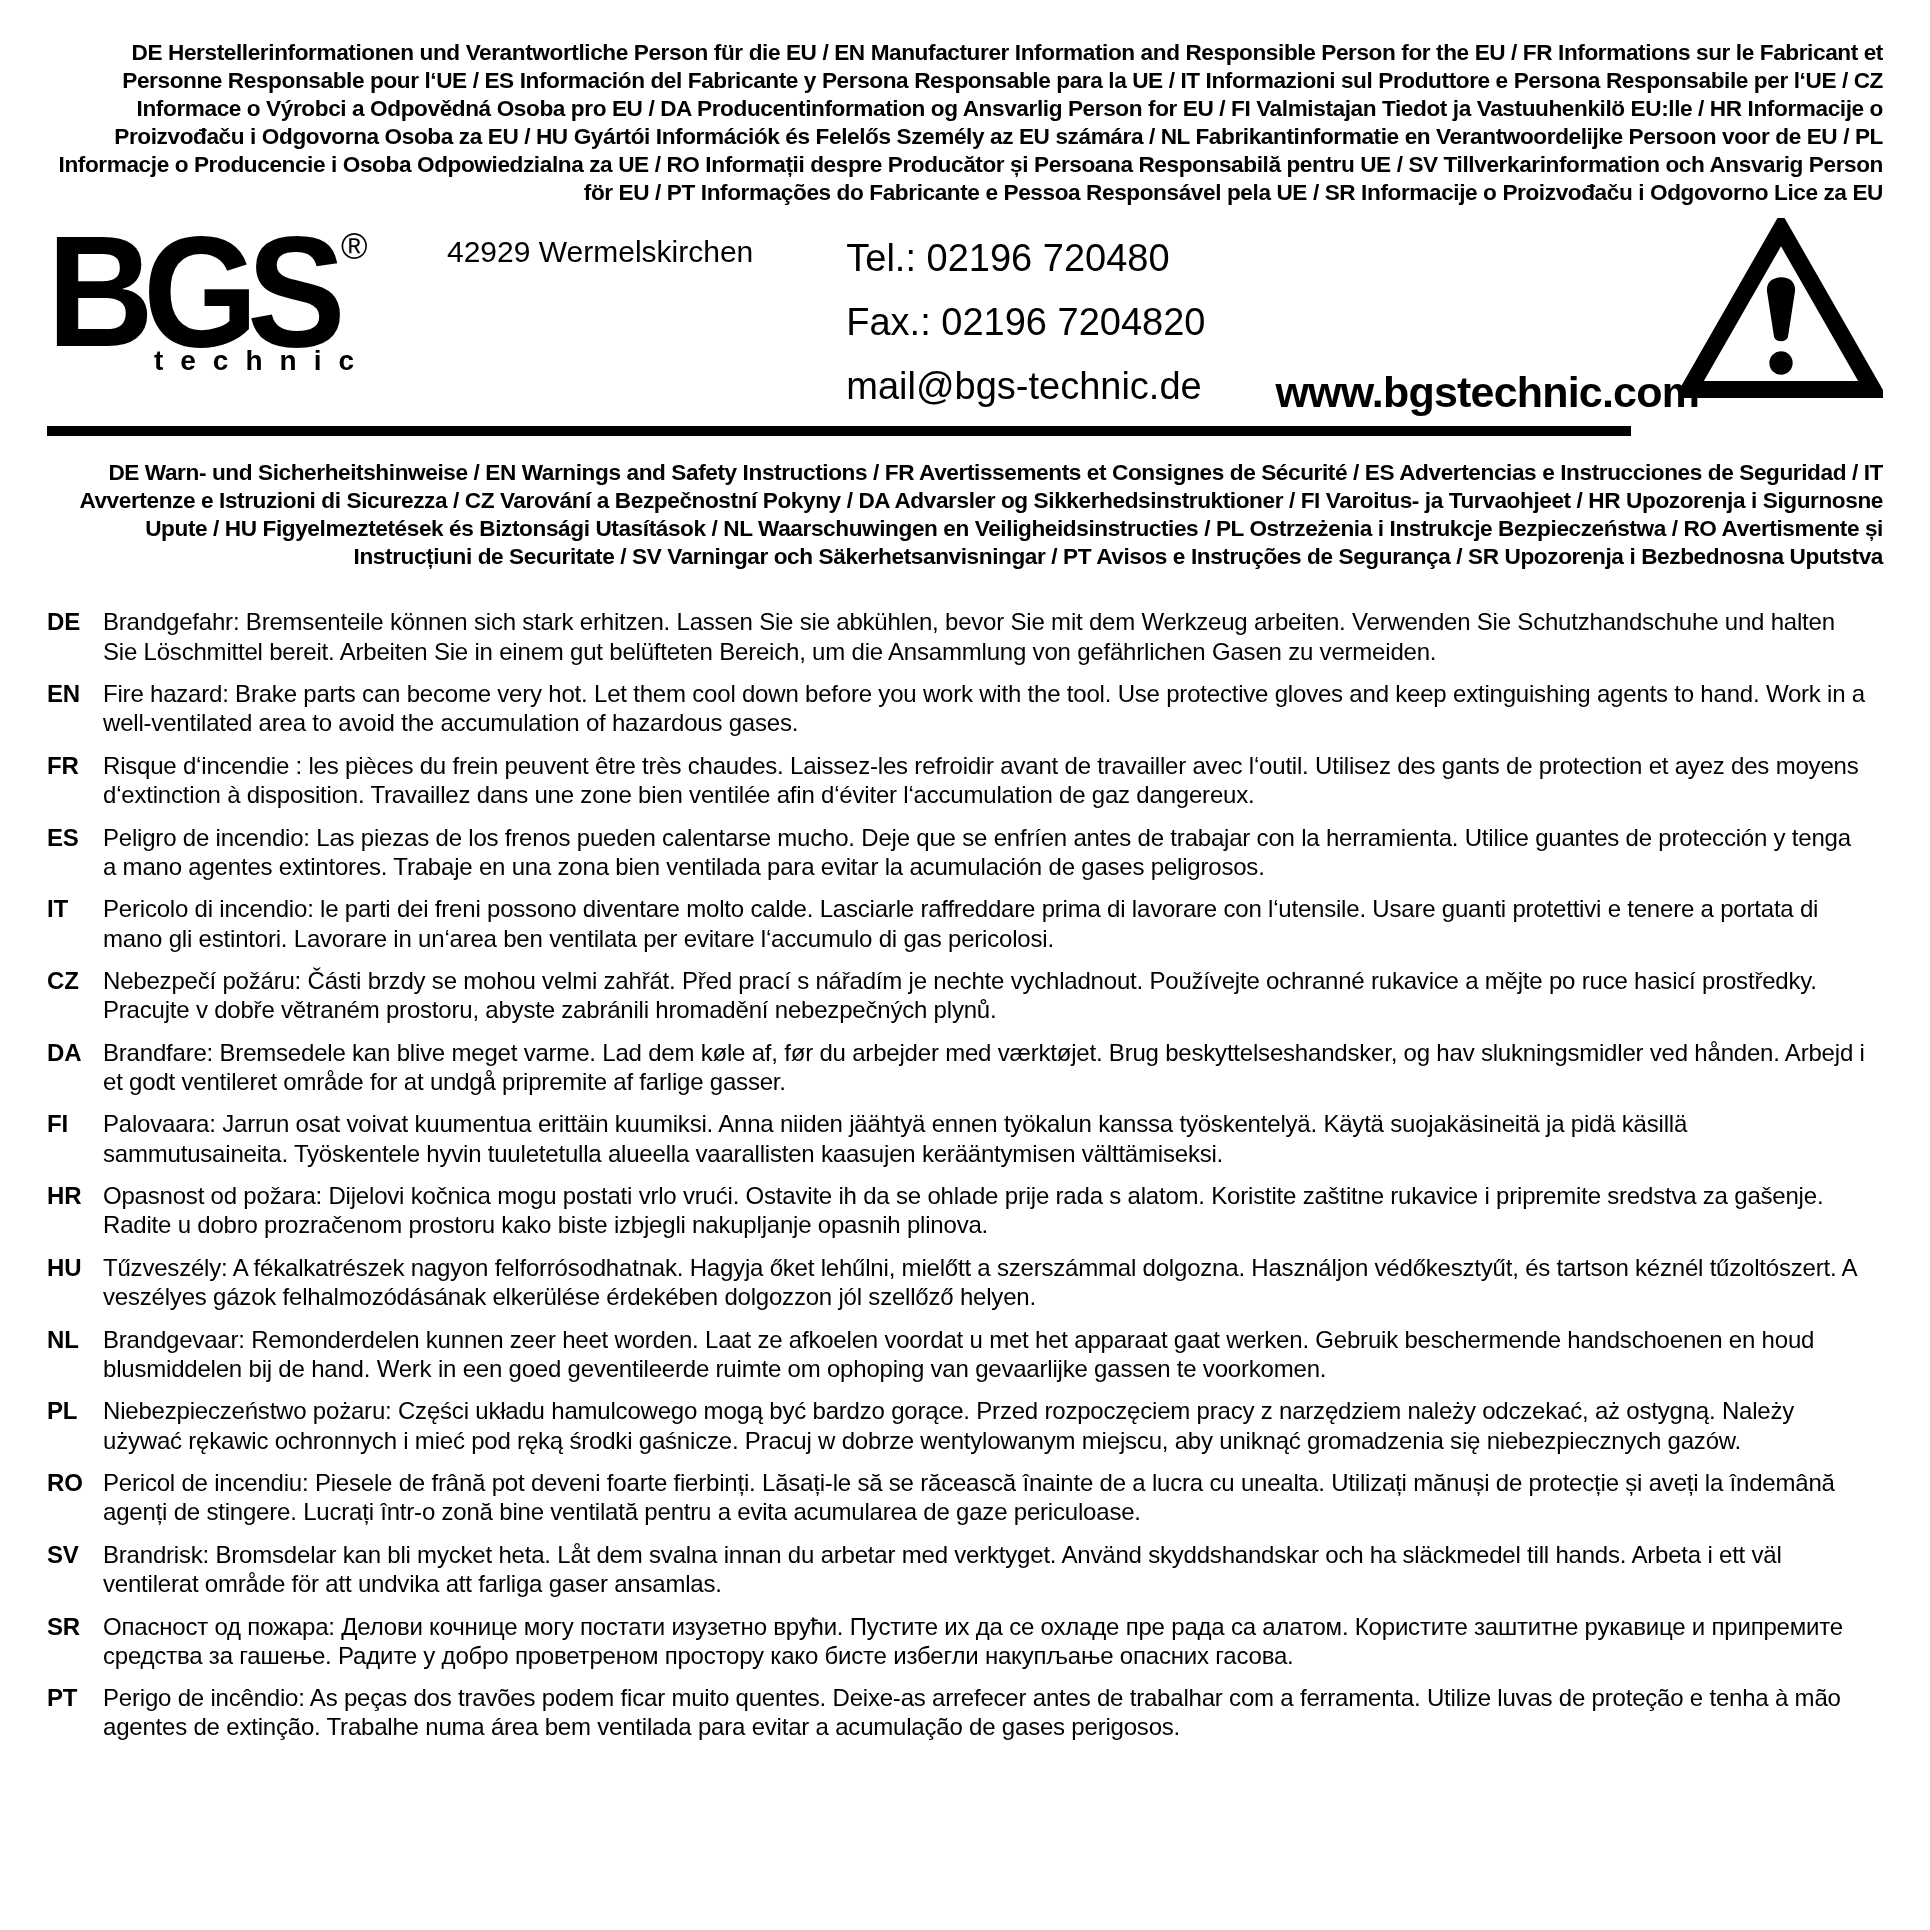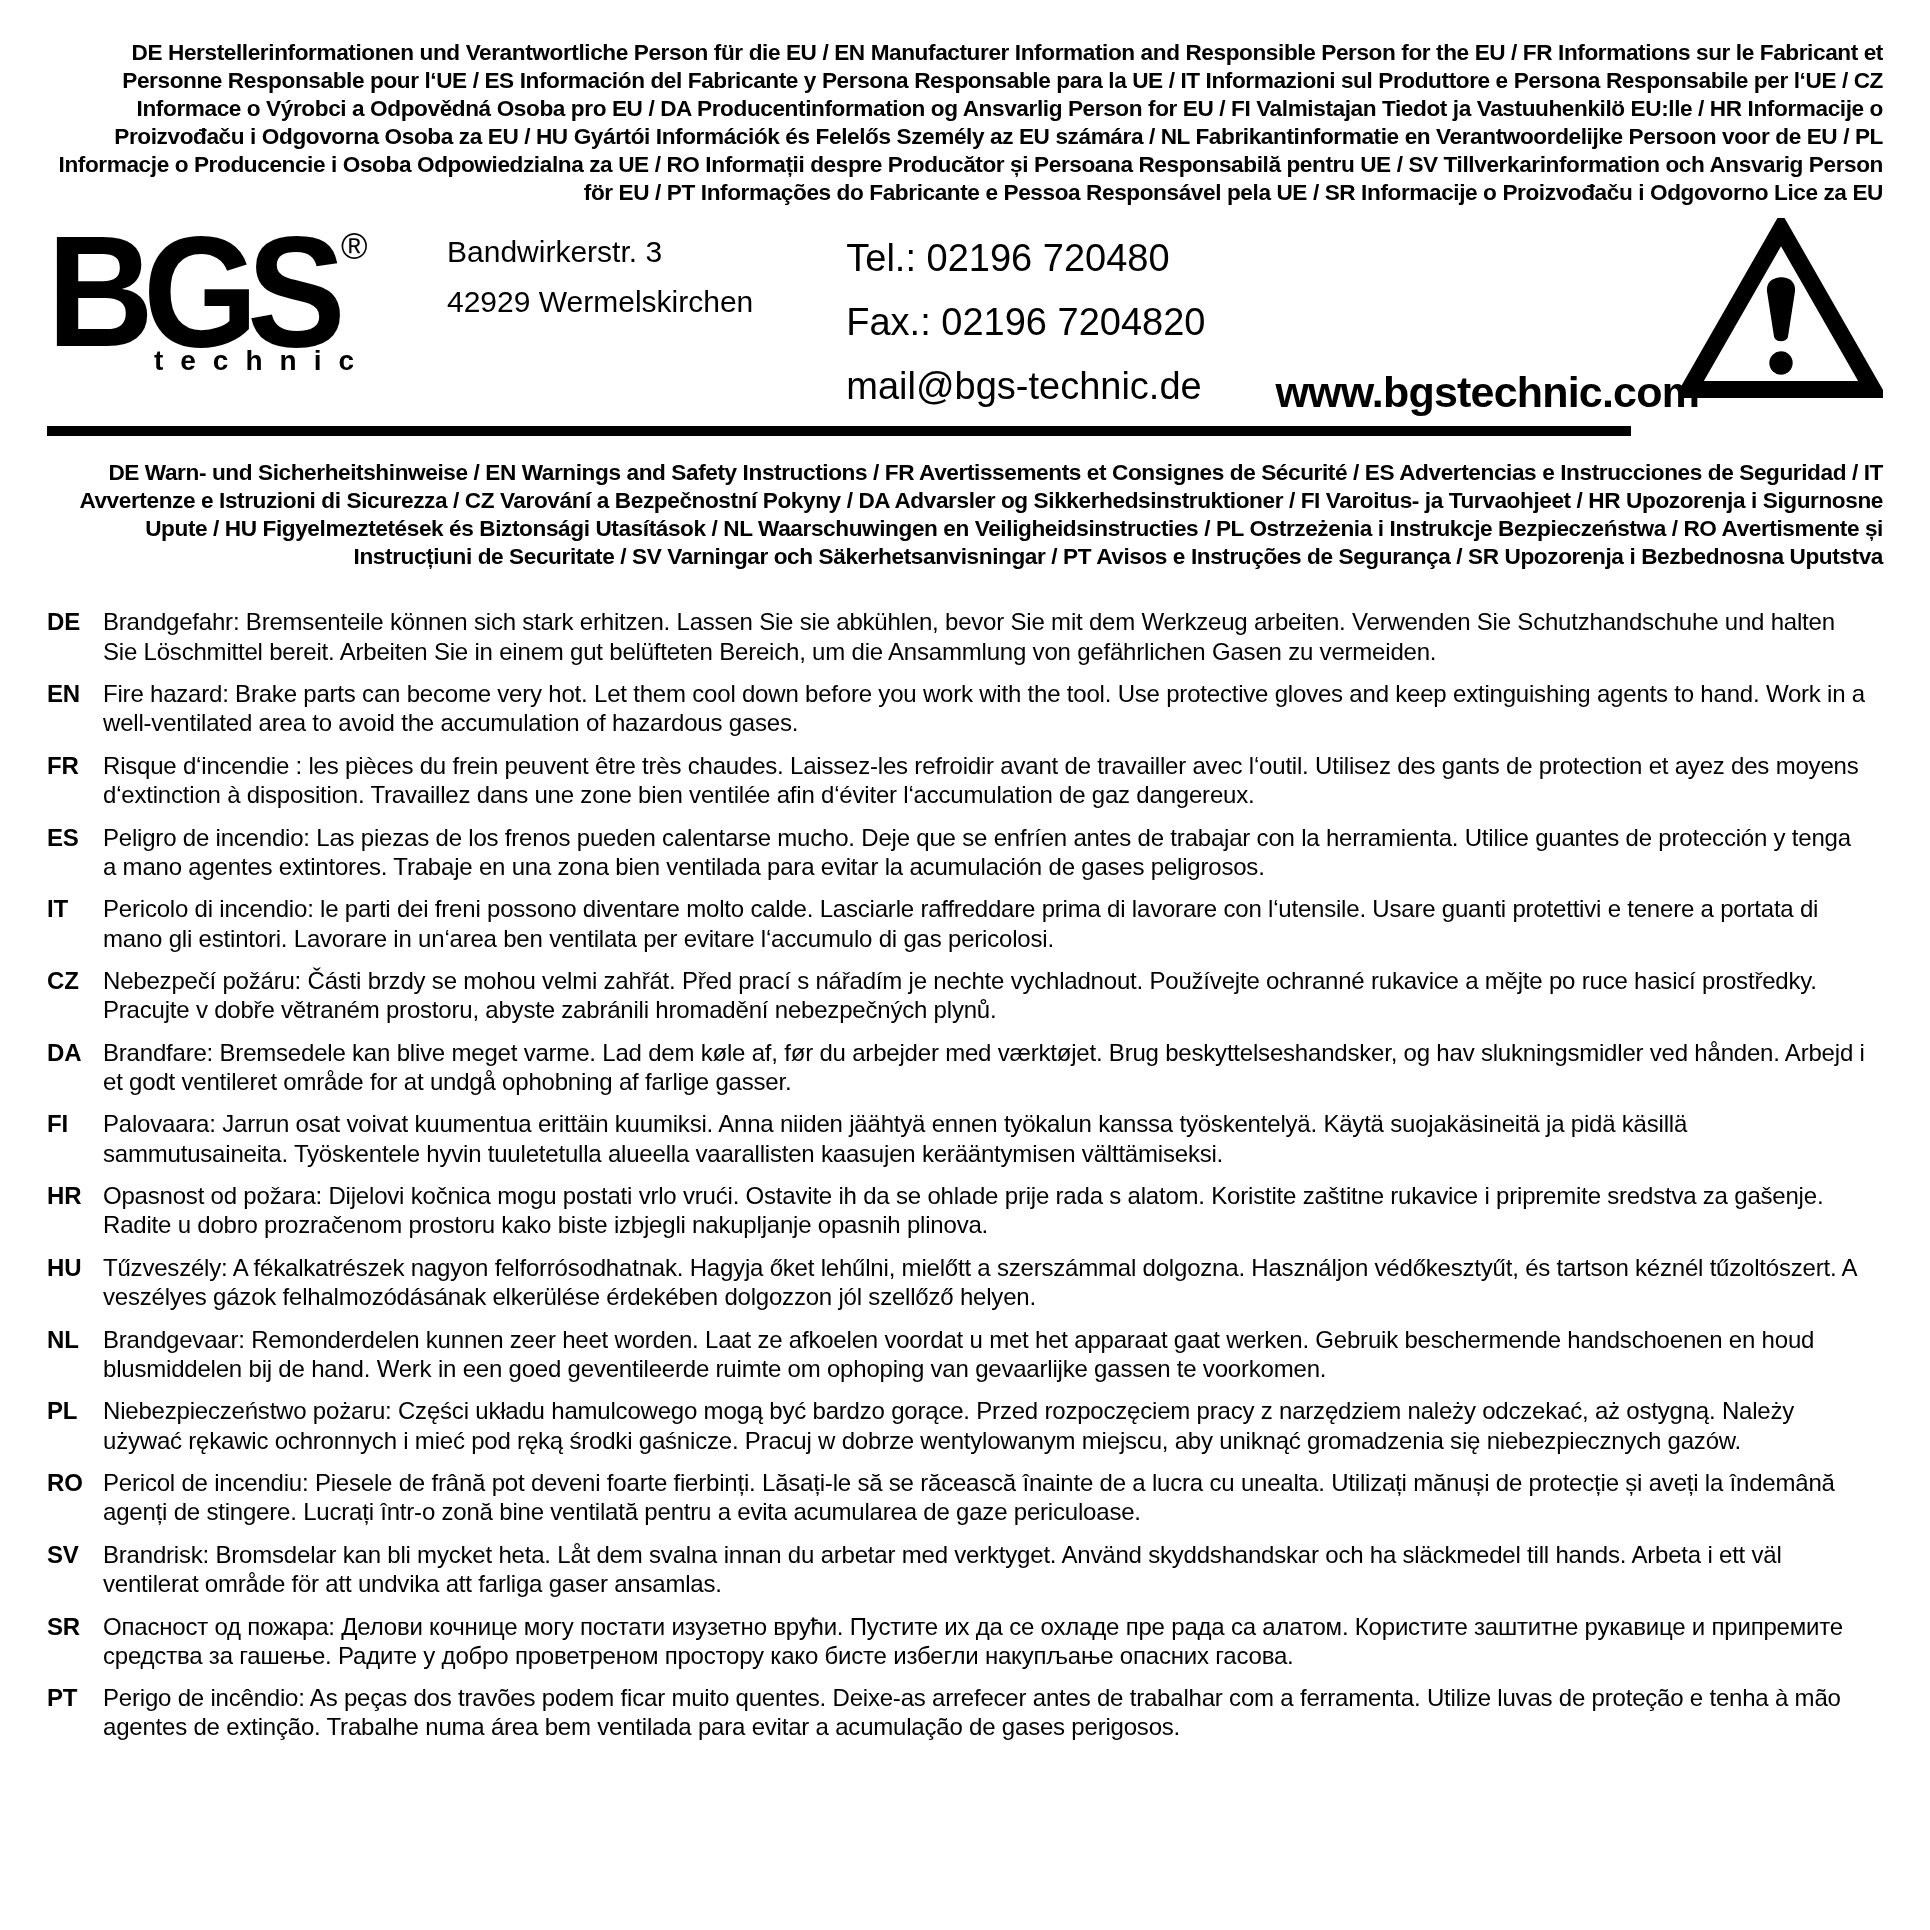--- a/index.html
+++ b/index.html
@@ -139,21 +139,20 @@
 
       <div class="logo">
         <div class="logo-main">
           <span class="logo-bgs">BGS</span>
           <span class="logo-reg">®</span>
         </div>
         <div class="logo-technic">technic</div>
       </div>
 
       <div class="addr-col">
-        <div>Bandwirkerstr. 3</div>
         <div>42929 Wermelskirchen</div>
       </div>
 
       <div class="tel-col">
         <div>Tel.: 02196 720480</div>
         <div>Fax.: 02196 7204820</div>
         <div>mail@bgs-technic.de</div>
       </div>
 
       <div class="website">www.bgstechnic.com</div>
@@ -191,21 +190,21 @@
     <div class="lang-row">
       <span class="lang-code">IT</span>
       <span class="lang-text">Pericolo di incendio: le parti dei freni possono diventare molto calde. Lasciarle raffreddare prima di lavorare con l‘utensile. Usare guanti protettivi e tenere a portata di mano gli estintori. Lavorare in un‘area ben ventilata per evitare l‘accumulo di gas pericolosi.</span>
     </div>
     <div class="lang-row">
       <span class="lang-code">CZ</span>
       <span class="lang-text">Nebezpečí požáru: Části brzdy se mohou velmi zahřát. Před prací s nářadím je nechte vychladnout. Používejte ochranné rukavice a mějte po ruce hasicí prostředky. Pracujte v dobře větraném prostoru, abyste zabránili hromadění nebezpečných plynů.</span>
     </div>
     <div class="lang-row">
       <span class="lang-code">DA</span>
-      <span class="lang-text">Brandfare: Bremsedele kan blive meget varme. Lad dem køle af, før du arbejder med værktøjet. Brug beskyttelseshandsker, og hav slukningsmidler ved hånden. Arbejd i et godt ventileret område for at undgå ophobning af farlige gasser.</span>
+      <span class="lang-text">Brandfare: Bremsedele kan blive meget varme. Lad dem køle af, før du arbejder med værktøjet. Brug beskyttelseshandsker, og hav slukningsmidler ved hånden. Arbejd i et godt ventileret område for at undgå pripremite af farlige gasser.</span>
     </div>
     <div class="lang-row">
       <span class="lang-code">FI</span>
       <span class="lang-text">Palovaara: Jarrun osat voivat kuumentua erittäin kuumiksi. Anna niiden jäähtyä ennen työkalun kanssa työskentelyä. Käytä suojakäsineitä ja pidä käsillä sammutusaineita. Työskentele hyvin tuuletetulla alueella vaarallisten kaasujen kerääntymisen välttämiseksi.</span>
     </div>
     <div class="lang-row">
       <span class="lang-code">HR</span>
       <span class="lang-text">Opasnost od požara: Dijelovi kočnica mogu postati vrlo vrući. Ostavite ih da se ohlade prije rada s alatom. Koristite zaštitne rukavice i pripremite sredstva za gašenje. Radite u dobro prozračenom prostoru kako biste izbjegli nakupljanje opasnih plinova.</span>
     </div>
     <div class="lang-row">

